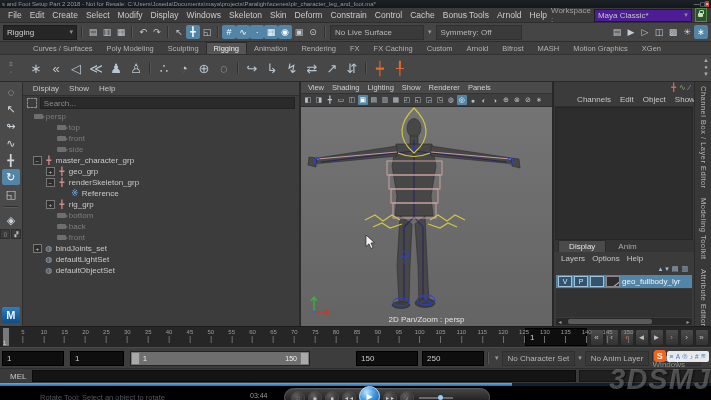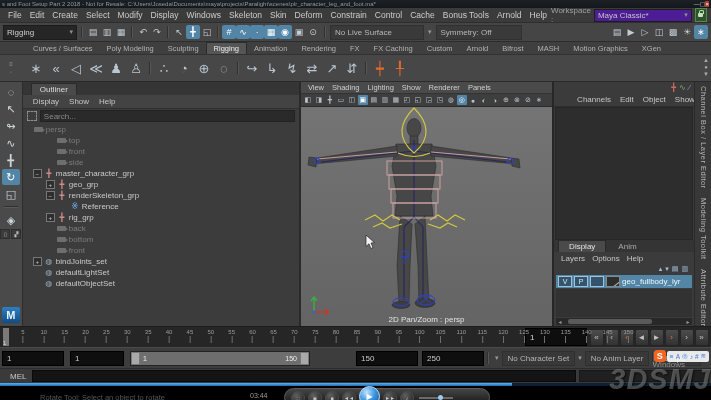--- a/index.html
+++ b/index.html
@@ -314,23 +314,20 @@
         <span class="tb-div"></span>
         <span class="tool-ic">◈</span>
         <span class="panebtns">
           <span class="panebtn">▯</span>
           <span class="panebtn">▞</span>
         </span>
         <span class="mlogo">M</span>
       </div>
 
     <div class="outliner">
-      <div class="ol-tabrow">
-        <span class="ol-tab">Outliner</span>
-      </div>
       <div class="ol-menus" id="ol-menus">
           <span class="ol-menu">Display</span>
           <span class="ol-menu">Show</span>
           <span class="ol-menu">Help</span>
         </div>
       <div class="ol-search">
         <span class="dashed-ic"></span>
         <input readonly="" placeholder="Search..." style="">
       </div>
       <div class="tree" id="ol-tree">
@@ -375,26 +372,26 @@
             <span>Reference</span>
           </span>
           <span class="ti" style="padding-left: 23px;">
             <span class="exp">+</span>
             <span class="ic-g" style="color: rgb(207, 138, 138);">╋</span>
             <span>rig_grp</span>
           </span>
           <span class="ti grayed" style="padding-left: 23px;">
             <span class="exp blank">+</span>
             <span class="ic-cam"></span>
+            <span>bottom</span>
+          </span>
+          <span class="ti grayed" style="padding-left: 23px;">
+            <span class="exp blank">+</span>
+            <span class="ic-cam"></span>
             <span>back</span>
-          </span>
-          <span class="ti grayed" style="padding-left: 23px;">
-            <span class="exp blank">+</span>
-            <span class="ic-cam"></span>
-            <span>bottom</span>
           </span>
           <span class="ti grayed" style="padding-left: 23px;">
             <span class="exp blank">+</span>
             <span class="ic-cam"></span>
             <span>front</span>
           </span>
           <span class="ti" style="padding-left: 10px;">
             <span class="exp">+</span>
             <span class="ic-g" style="color: rgb(159, 182, 201);">◍</span>
             <span>bindJoints_set</span>

